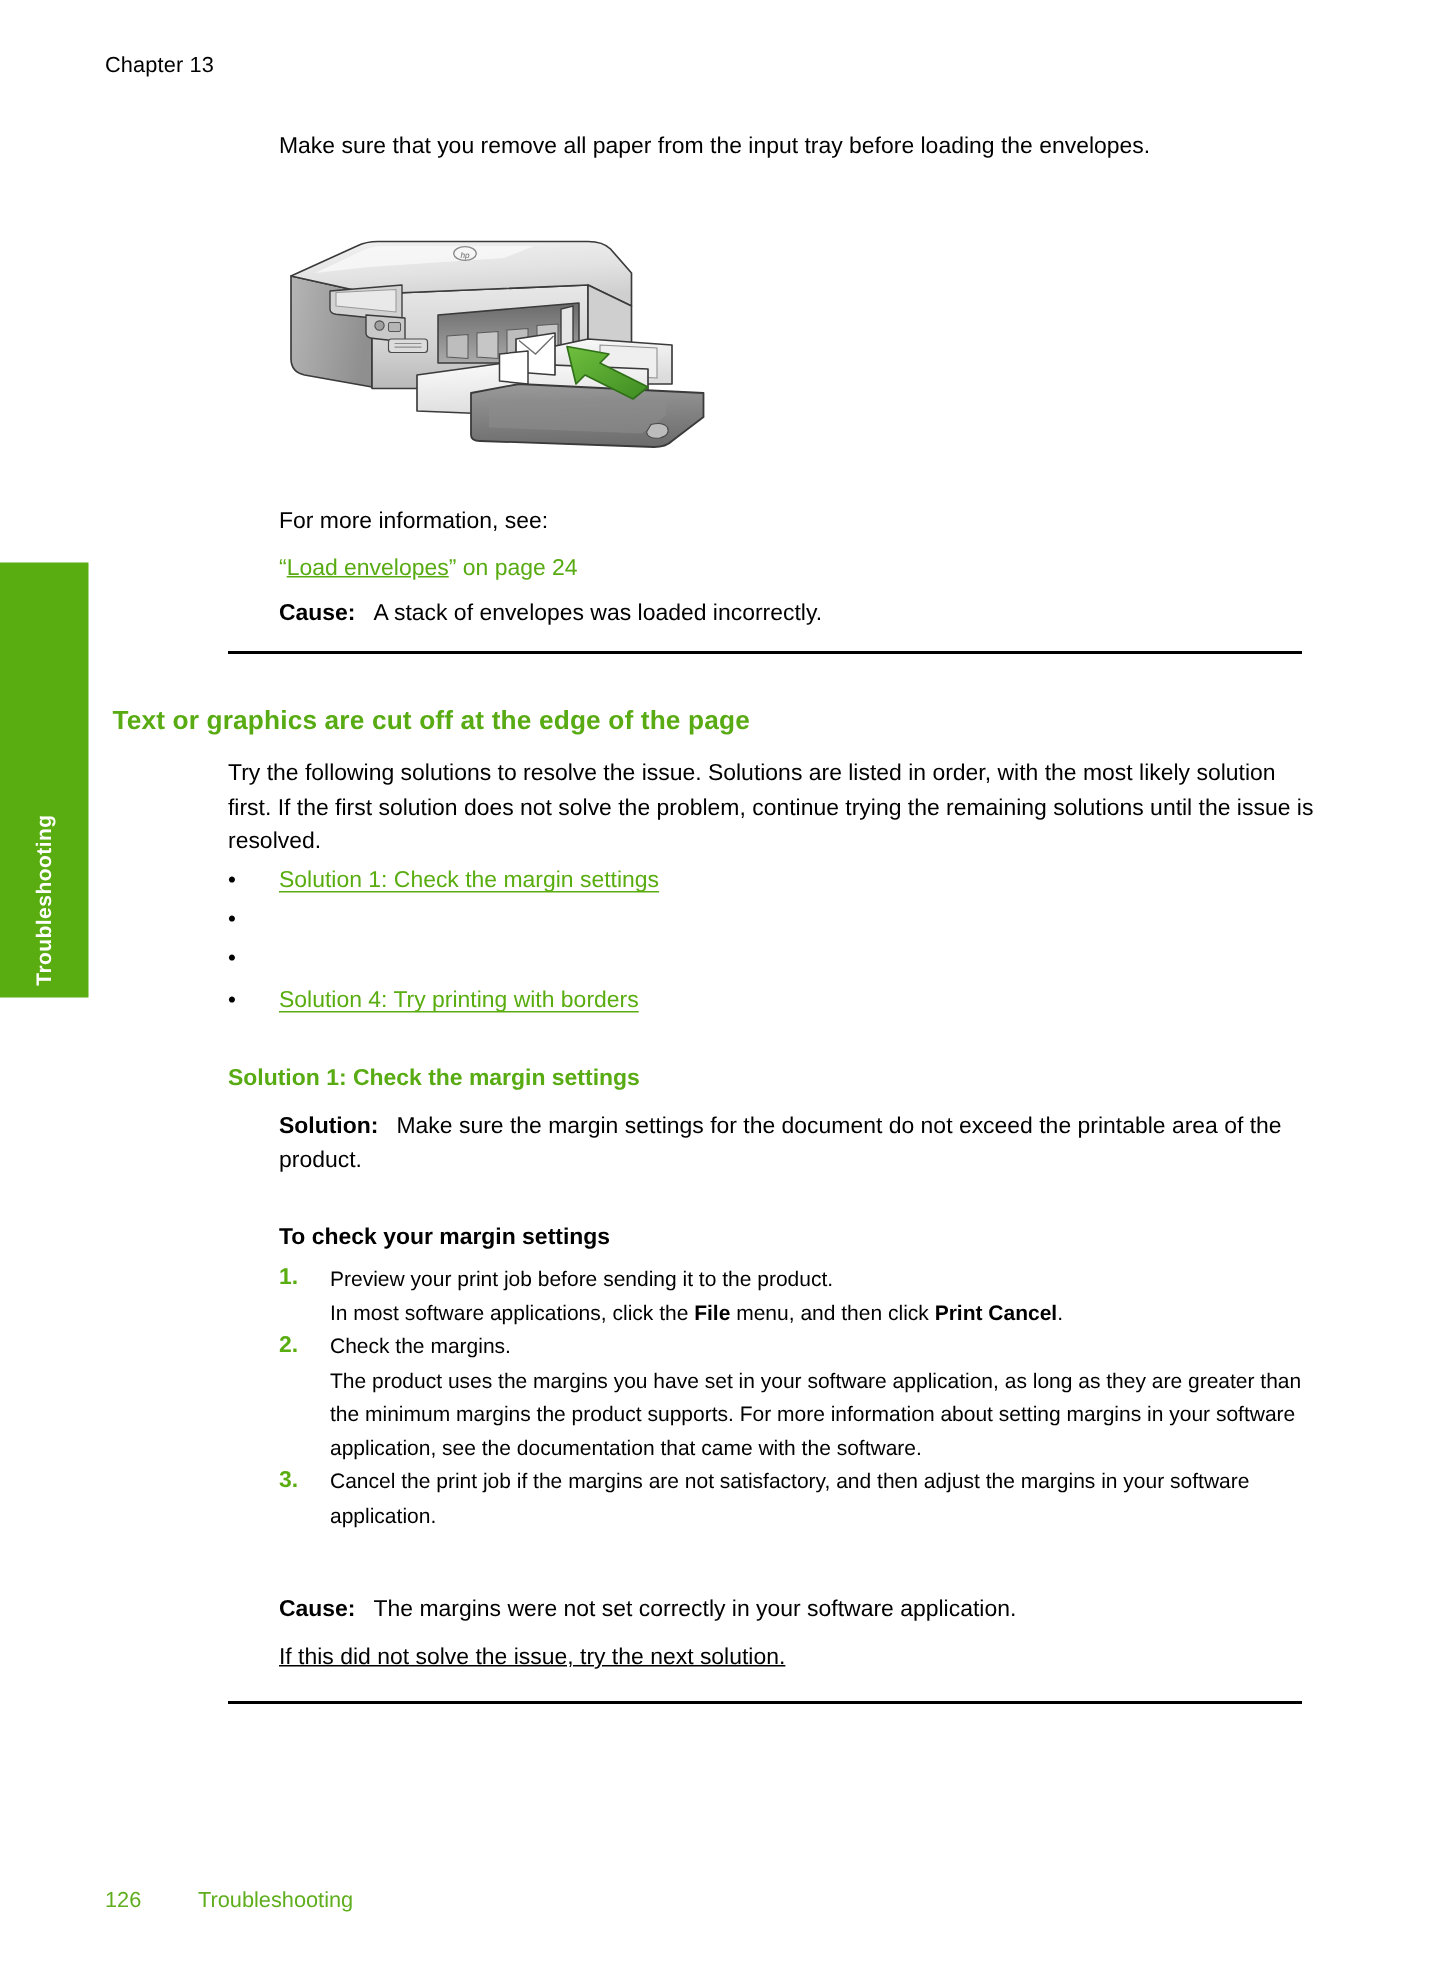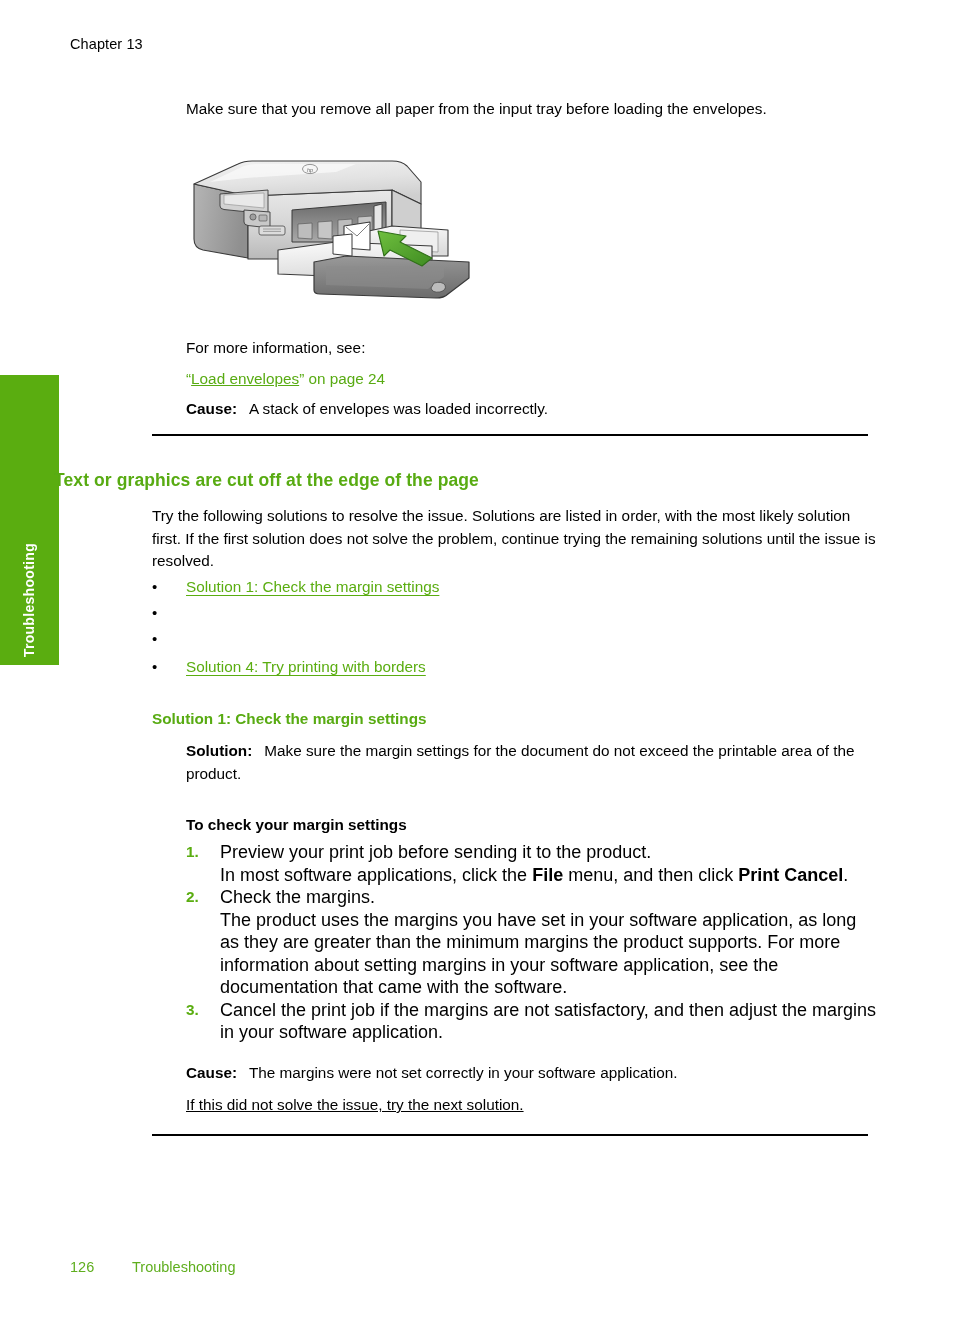--- a/index.html
+++ b/index.html
@@ -59,21 +59,21 @@
 
   .indent-1 { left: 186px; width: 692px; }
   .indent-0 { left: 152px; width: 726px; }
 
   .green-head {
     position: absolute;
     color: #58ab12;
     font-weight: bold;
   }
   .head-section {
-    left: 54px;
+    left: 75px;
     top: 470px;
     font-size: 17.5px;
     letter-spacing: 0.1px;
   }
   .head-solution {
     left: 152px;
     top: 710px;
     font-size: 15.3px;
   }
 
@@ -124,21 +124,21 @@
   .num-mark {
     flex: 0 0 34px;
     width: 34px;
     color: #5aad10;
     font-weight: bold;
     font-size: 15.3px;
     line-height: 22.5px;
   }
   .num-body {
     flex: 1 1 auto;
-    font-size: 18px;
+    font-size: 14px;
     line-height: 22.5px;
   }
 
   
   .rule {
     position: absolute;
     left: 152px;
     width: 716px;
     height: 2px;
     background: #000000;
@@ -169,21 +169,21 @@
 </style>
 </head>
 <body>
 
 <div class="chapter-header">Chapter 13</div>
 
 <div class="side-tab">
   <span class="side-tab-label">Troubleshooting</span>
 </div>
 
-<div class="body-text indent-1" style="top:98px;">Make sure that you remove all paper from the input tray before loading the envelopes.</div>
+<div class="body-text indent-1" style="top:87px;">Make sure that you remove all paper from the input tray before loading the envelopes.</div>
 
 <div class="printer-figure">
   <svg viewBox="0 0 300 165" width="300" height="165" xmlns="http://www.w3.org/2000/svg">
     <defs>
       <linearGradient id="topLid" x1="0" y1="0" x2="0.3" y2="1">
         <stop offset="0%" stop-color="#f2f2f2"></stop>
         <stop offset="55%" stop-color="#e3e3e3"></stop>
         <stop offset="100%" stop-color="#cfcfcf"></stop>
       </linearGradient>
       <linearGradient id="leftSide" x1="0" y1="0" x2="1" y2="0.2">

